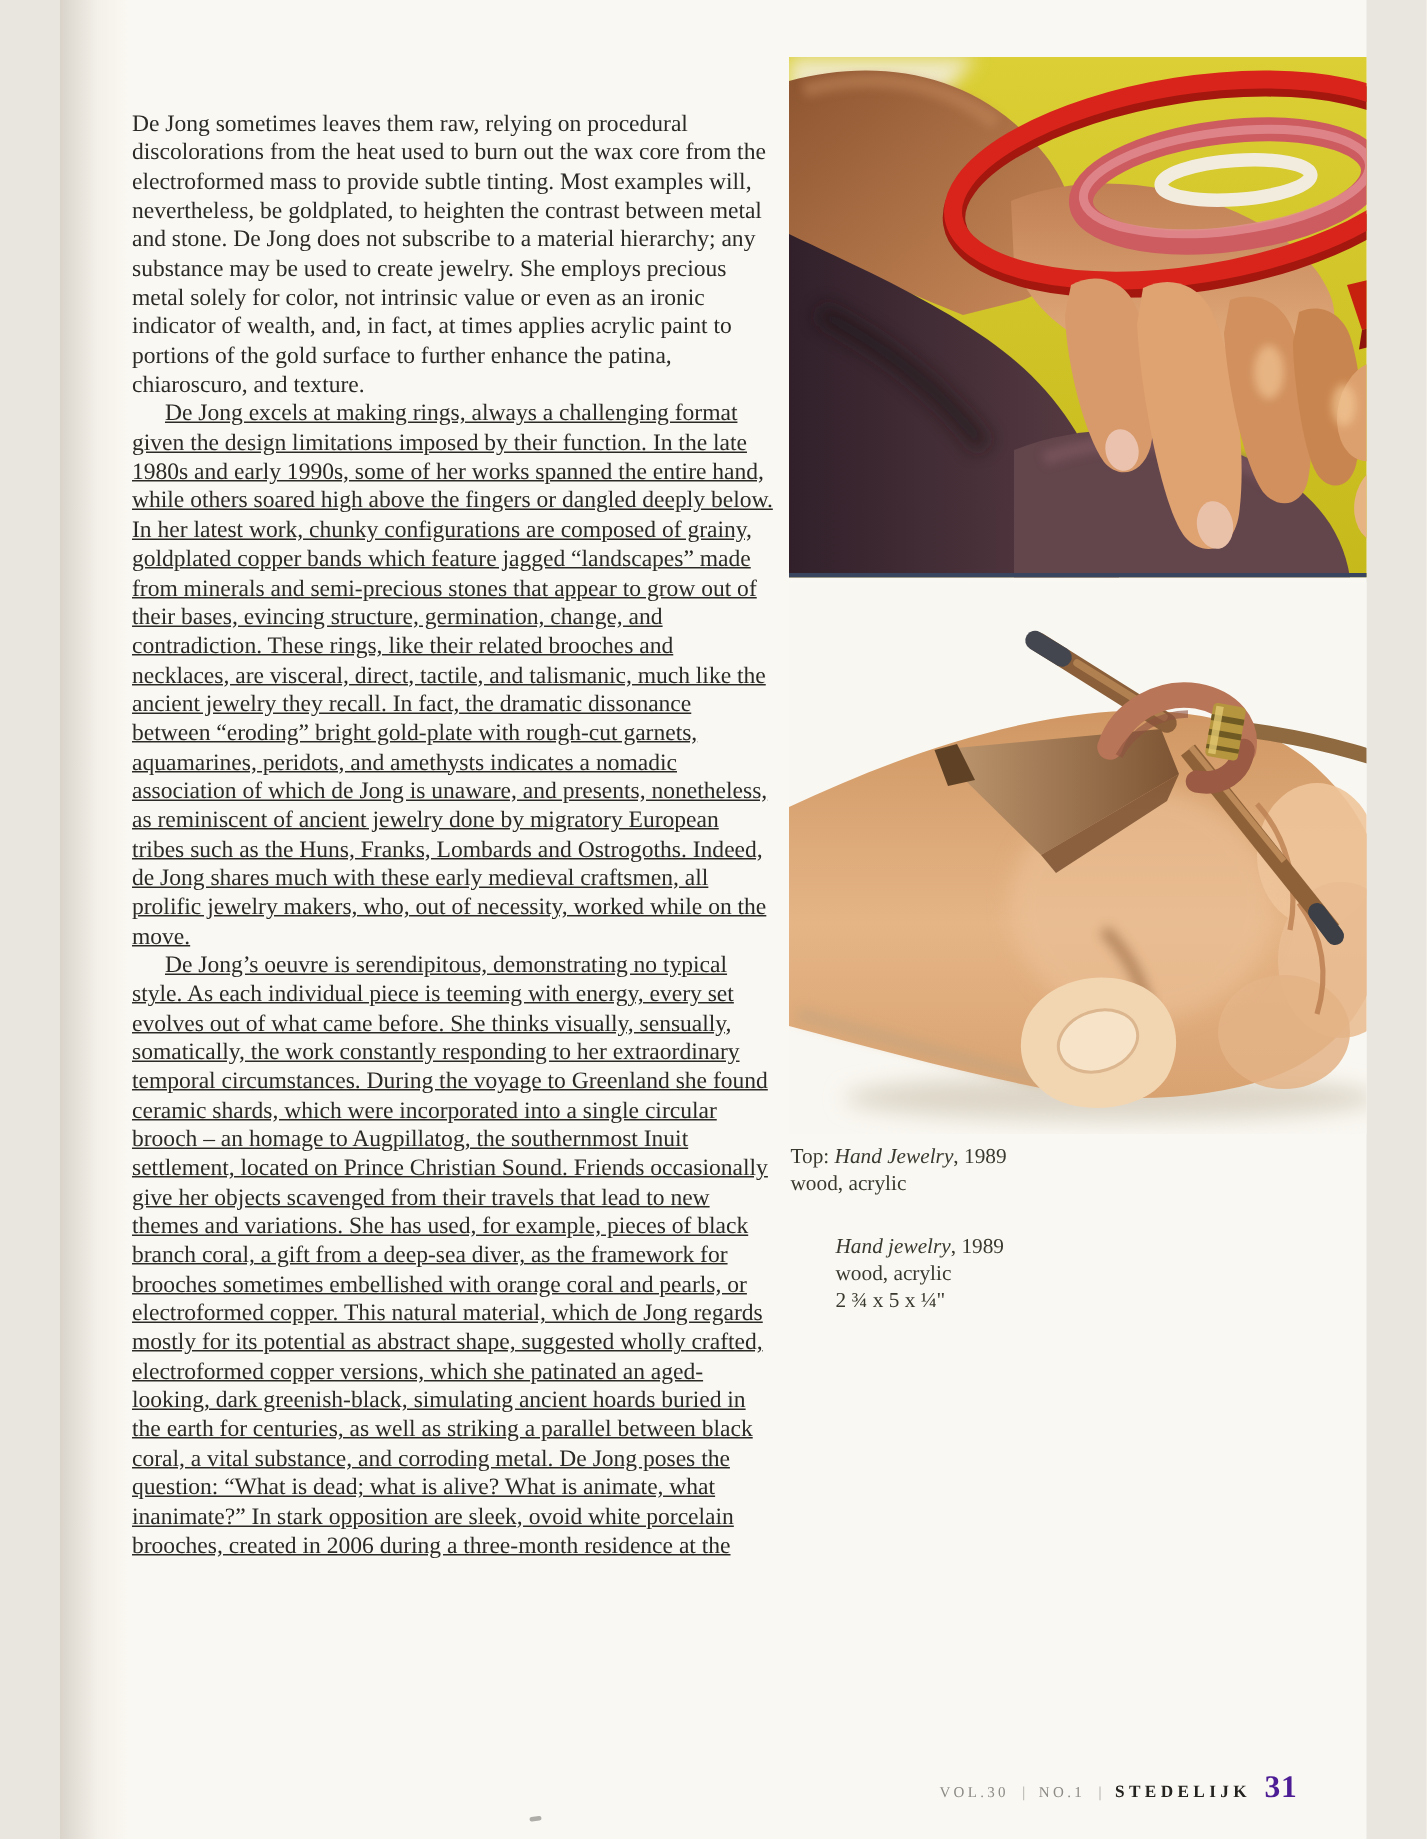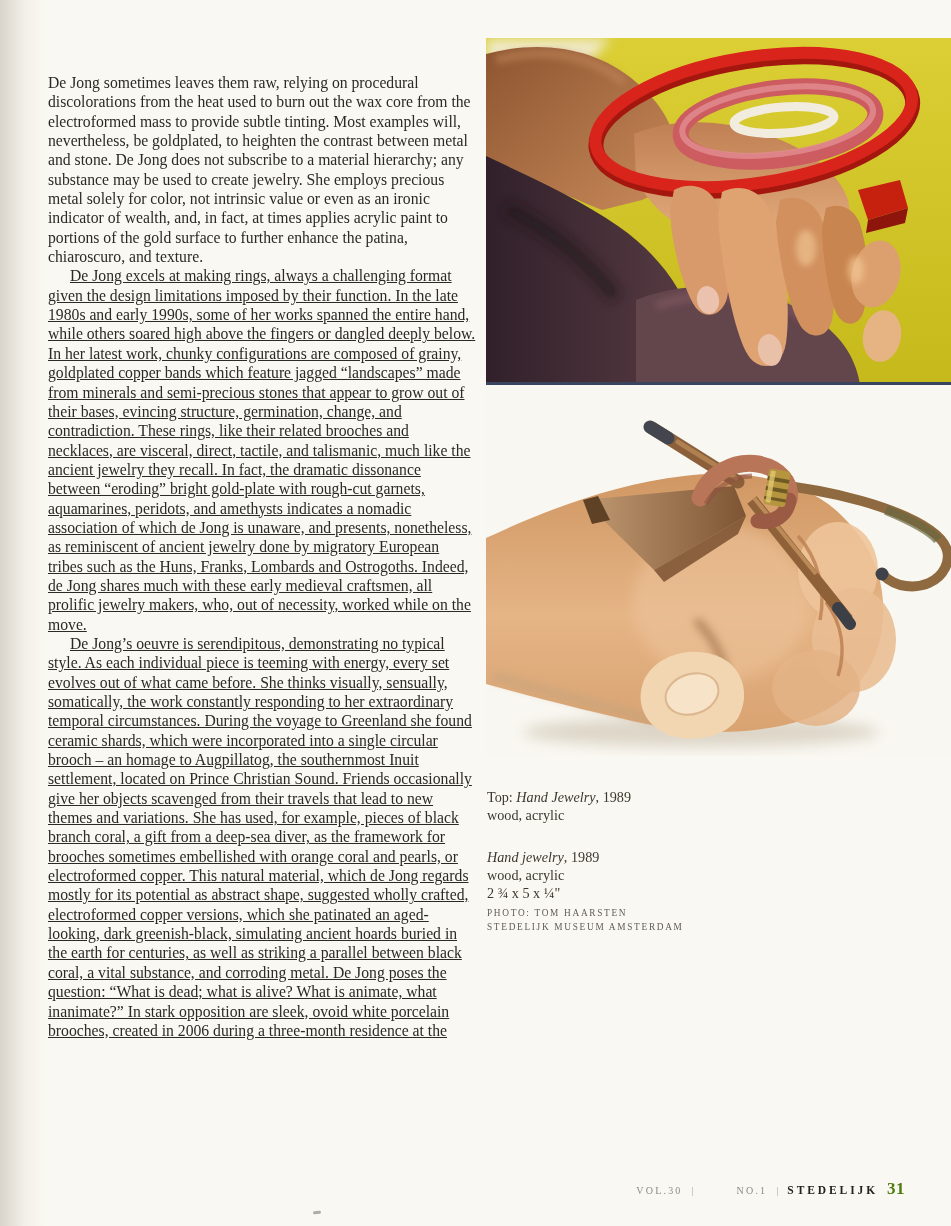--- a/index.html
+++ b/index.html
@@ -1,49 +1,49 @@
 <!DOCTYPE html>
 <html><head>
 <meta charset="utf-8">
 <style>
   html,body{margin:0;padding:0;}
   body{background:#e9e6e0;font-family:"Liberation Serif",serif;}
   .page{
-    position:relative;width:951px;height:1226px;margin:0 auto;
+    position:relative;width:871px;height:1226px;margin:0 auto;
     background:#faf8f2;overflow:hidden;
   }
   .edge-shade{
     position:absolute;left:0;top:0;width:46px;height:100%;
     background:linear-gradient(to right, rgba(164,152,138,.38), rgba(210,202,190,.16) 55%, rgba(0,0,0,0));
     pointer-events:none;
   }
   .body-text{
     position:absolute;left:48px;top:73px;width:428px;
     font-size:15.7px;line-height:19.35px;color:#2b2a26;
     text-align:left;
   }
   .body-text p{margin:0;}
   .body-text p.indent{text-indent:22px;text-decoration:underline;}
   .photo{position:absolute;left:486px;}
   .photo svg{display:block;}
   .photo-top{top:38px;width:465px;height:347px;}
   .photo-bottom{top:388px;width:465px;height:368px;}
-  .captions{position:absolute;left:487px;top:788px;width:330px;color:#3a392f;}
+  .captions{position:absolute;left:487px;top:762px;width:330px;color:#3a392f;}
   .cap{font-size:14.2px;line-height:18px;}
   .cap .t-italic{font-style:italic;}
-  .cap-block2{margin-top:24px;}
+  .cap-block2{margin-top:24px;margin-left:30px;}
   .credits{margin-top:5px;font-size:9.3px;line-height:13.5px;letter-spacing:1.7px;color:#5f5d56;}
   .footer{
     position:absolute;right:46px;top:1179px;
     display:flex;align-items:baseline;gap:9px;white-space:nowrap;
   }
-  .f-meta{font-size:10px;letter-spacing:2.2px;color:#8d8b85;margin-left:34px;}
+  .f-meta{font-size:10px;letter-spacing:2.2px;color:#8d8b85;}
   .f-sep{font-size:10px;color:#a5a39d;}
   .f-mag{font-size:11.5px;font-weight:bold;letter-spacing:2.9px;color:#24231f;}
-  .f-page{font-size:17px;font-weight:bold;color:#4d7c0f;letter-spacing:.5px;}
+  .f-page{font-size:21px;font-weight:bold;color:#4c1d95;letter-spacing:.5px;}
   .speck{
     position:absolute;left:313px;top:1211px;width:8px;height:3px;
     background:#8f8d88;border-radius:2px;opacity:.7;transform:rotate(-8deg);
   }
 </style>
 </head>
 <body>
 
 <div class="page">
   <div class="edge-shade"></div>
@@ -192,24 +192,20 @@
 
   <div class="captions">
     <div class="cap">
       <span>Top: </span><span class="t-italic">Hand Jewelry</span><span>, 1989</span><br>
       <span>wood, acrylic</span>
     </div>
     <div class="cap cap-block2">
       <span class="t-italic">Hand jewelry</span><span>, 1989</span><br>
       <span>wood, acrylic</span><br>
       <span>2 ¾ x 5 x ¼"</span>
-      <div class="credits">
-        <span>PHOTO: TOM HAARSTEN</span><br>
-        <span>STEDELIJK MUSEUM AMSTERDAM</span>
-      </div>
     </div>
   </div>
 
   <div class="footer">
     <span class="f-meta">VOL.30</span>
     <span class="f-sep">|</span>
     <span class="f-meta">NO.1</span>
     <span class="f-sep">|</span>
     <span class="f-mag">STEDELIJK</span>
     <span class="f-page">31</span>

